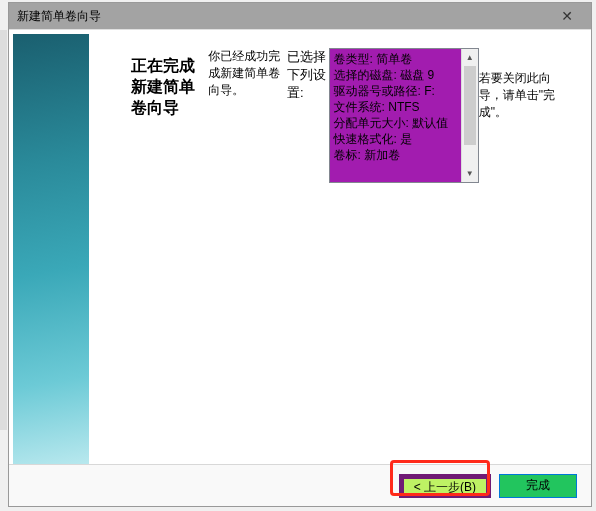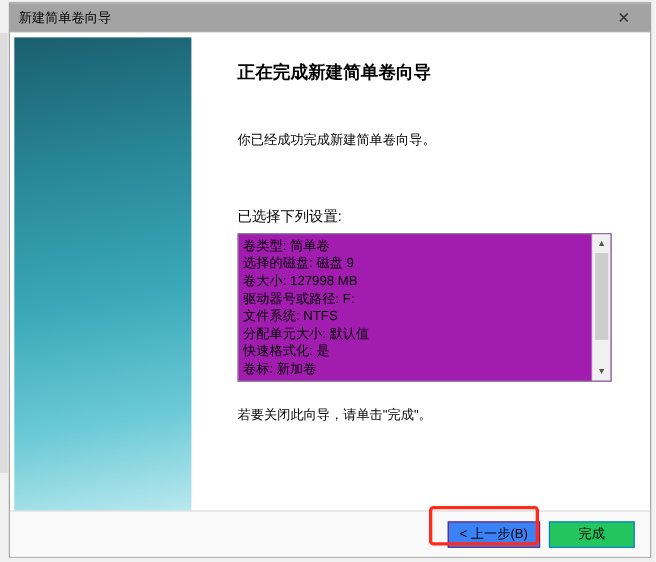--- a/index.html
+++ b/index.html
@@ -55,21 +55,21 @@
     .side-graphic {
       width: 165px;
       height: 430px;
       background: linear-gradient(170deg, #1a5f6f 0%, #2a8a9a 30%, #3aa8b8 55%, #6ccad6 80%, #b8e8ee 100%);
       margin: 4px 0 0 4px;
     }
     .main {
       flex: 1;
       padding: 18px 35px 10px 42px;
       display: flex;
-      flex-direction: column;
+      flex-direction: row;
     }
     .heading {
       font-size: 16px;
       font-weight: bold;
       color: #000;
       margin-bottom: 42px;
       margin-top: 8px;
     }
     .desc {
       font-size: 12px;
@@ -137,22 +137,22 @@
       display: flex;
       align-items: center;
       justify-content: flex-end;
       padding: 0 14px;
       gap: 8px;
       background: #f9f9f9;
     }
     .btn {
       min-width: 78px;
       height: 24px;
-      border: 1px solid #701a75;
-      background: #3b82f6;
+      border: 5px solid #701a75;
+      background: #bef264;
       font-size: 12px;
       cursor: pointer;
       font-family: inherit;
       padding: 0 10px;
     }
     .btn.primary {
       background: #22c55e;
       border: 1px solid #0078d7;
     }
     .highlight-box {
@@ -184,21 +184,20 @@
     <div class="side-graphic"></div>
     <div class="main">
       <div class="heading">正在完成新建简单卷向导</div>
       <div class="desc">你已经成功完成新建简单卷向导。</div>
       <div class="label">已选择下列设置:</div>
 
       <div class="listbox-wrap">
         <div class="listbox">
           <div>卷类型: 简单卷</div>
           <div>选择的磁盘: 磁盘 9</div>
-          <div>卷大小: 127998 MB</div>
           <div>驱动器号或路径: F:</div>
           <div>文件系统: NTFS</div>
           <div>分配单元大小: 默认值</div>
           <div>快速格式化: 是</div>
           <div>卷标: 新加卷</div>
         </div>
         <div class="scrollbar">
           <div class="sb-btn">
             <span>▲</span>
           </div>

